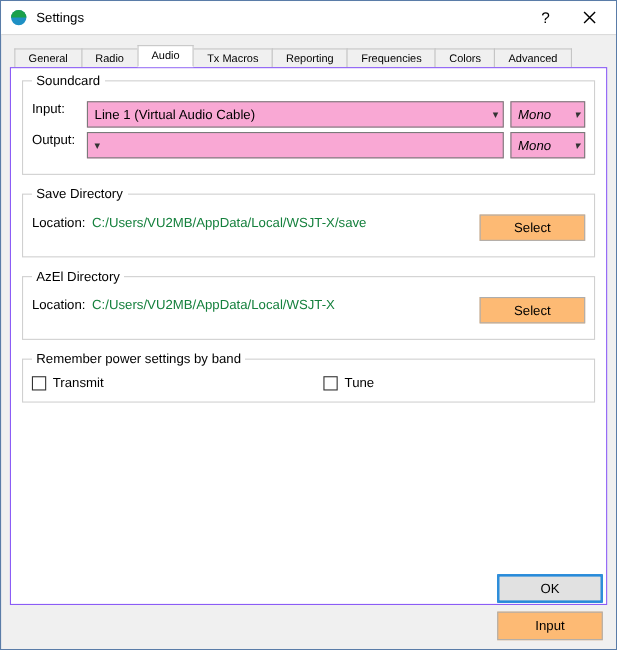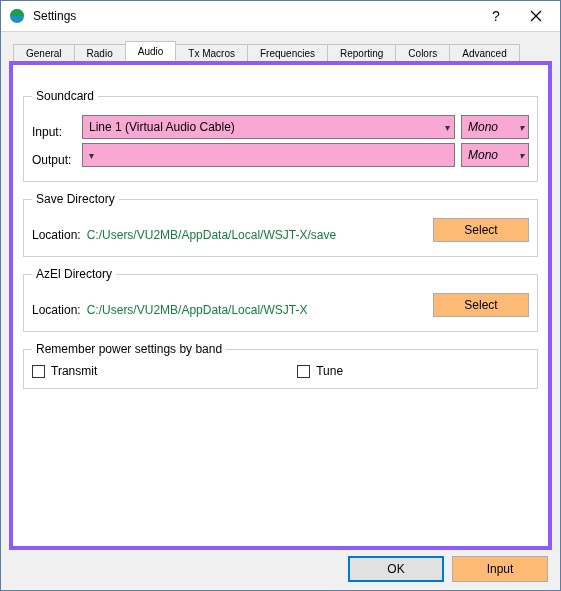--- a/index.html
+++ b/index.html
@@ -76,43 +76,43 @@
     font-size: 10px;
   }
   .tab.active {
     background: #ffffff;
     border-bottom: 1px solid #ffffff;
     z-index: 2;
     top: 0;
     padding-top: 4px;
   }
   .tabpanel {
-    border: 4px solid #8b5cf6;
+    border: 1px solid #8b5cf6;
     background: #ffffff;
     position: absolute;
     left: 0; right: 0;
     top: 30px;
     bottom: 0;
-    padding: 24px 10px;
+    padding: 4px 10px;
   }
 
   fieldset.group {
     border: 1px solid #d0d0d0;
     margin: 0 0 10px 0;
     padding: 8px 8px 10px 8px;
   }
   fieldset.group legend {
     padding: 0 4px;
     color: #000;
     font-size: 12px;
   }
 
   .row {
     display: flex;
-    align-items: flex-end;
+    align-items: flex-start;
     margin: 4px 0;
     gap: 6px;
   }
   .lbl { color: #000; }
 
   .combo {
     flex: 1;
     height: 22px;
     border: 1px solid #7a7a7a;
     background: #f9a8d4;
@@ -165,20 +165,21 @@
     background: #fff;
     box-sizing: border-box;
   }
 
   .footer {
     position: absolute;
     bottom: 8px;
     right: 12px;
     display: flex;
     gap: 8px;
+    flex-direction: column;
   }
   .footer .btn {
     min-width: 70px;
     height: 24px;
   }
   .footer .btn.default {
     border: 1px solid #0078d7;
     box-shadow: 0 0 0 1px #0078d7 inset;
     background: #e1e1e1;
   }
@@ -205,22 +206,22 @@
     </div>
   </div>
 
   <div class="client">
 
     <div class="tabs">
       <div class="tab"><span>General</span></div>
       <div class="tab"><span>Radio</span></div>
       <div class="tab active"><span>Audio</span></div>
       <div class="tab"><span>Tx Macros</span></div>
+      <div class="tab"><span>Reporting</span></div>
       <div class="tab"><span>Frequencies</span></div>
-      <div class="tab"><span>Reporting</span></div>
       <div class="tab"><span>Colors</span></div>
       <div class="tab"><span>Advanced</span></div>
     </div>
 
     <div class="tabpanel">
 
       <fieldset class="group">
         <legend>Soundcard</legend>
 
         <div class="row">

